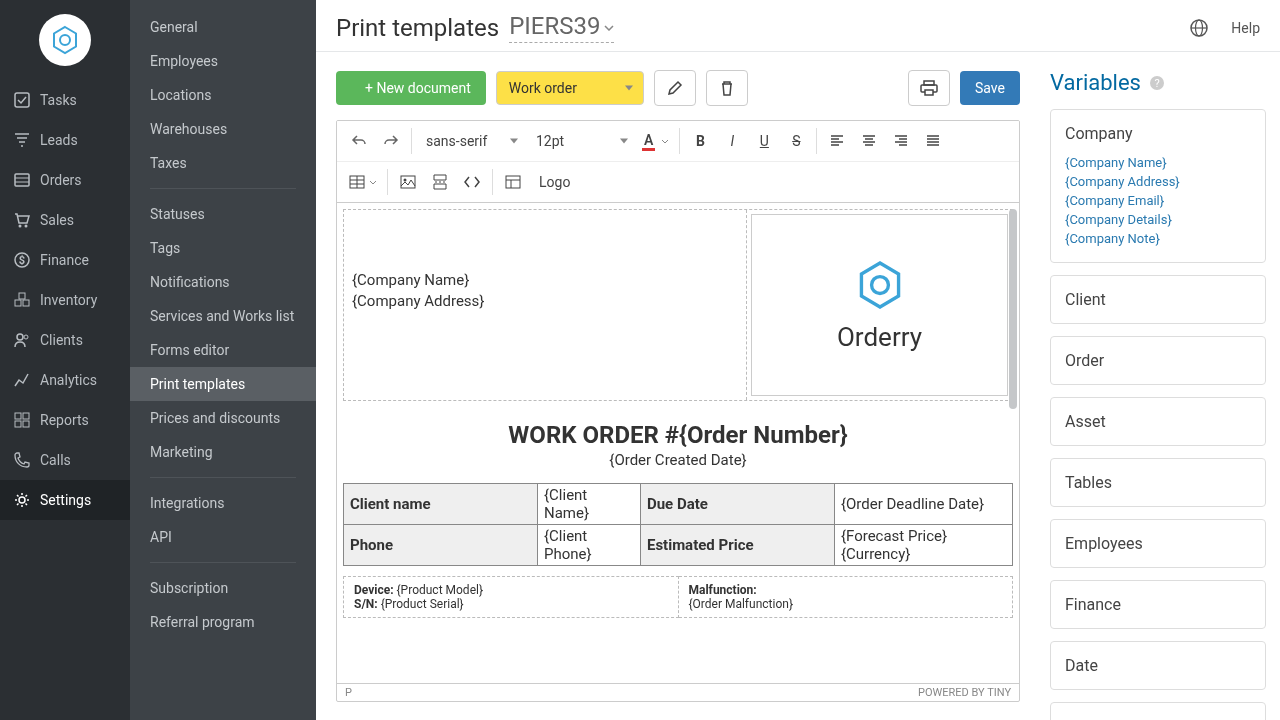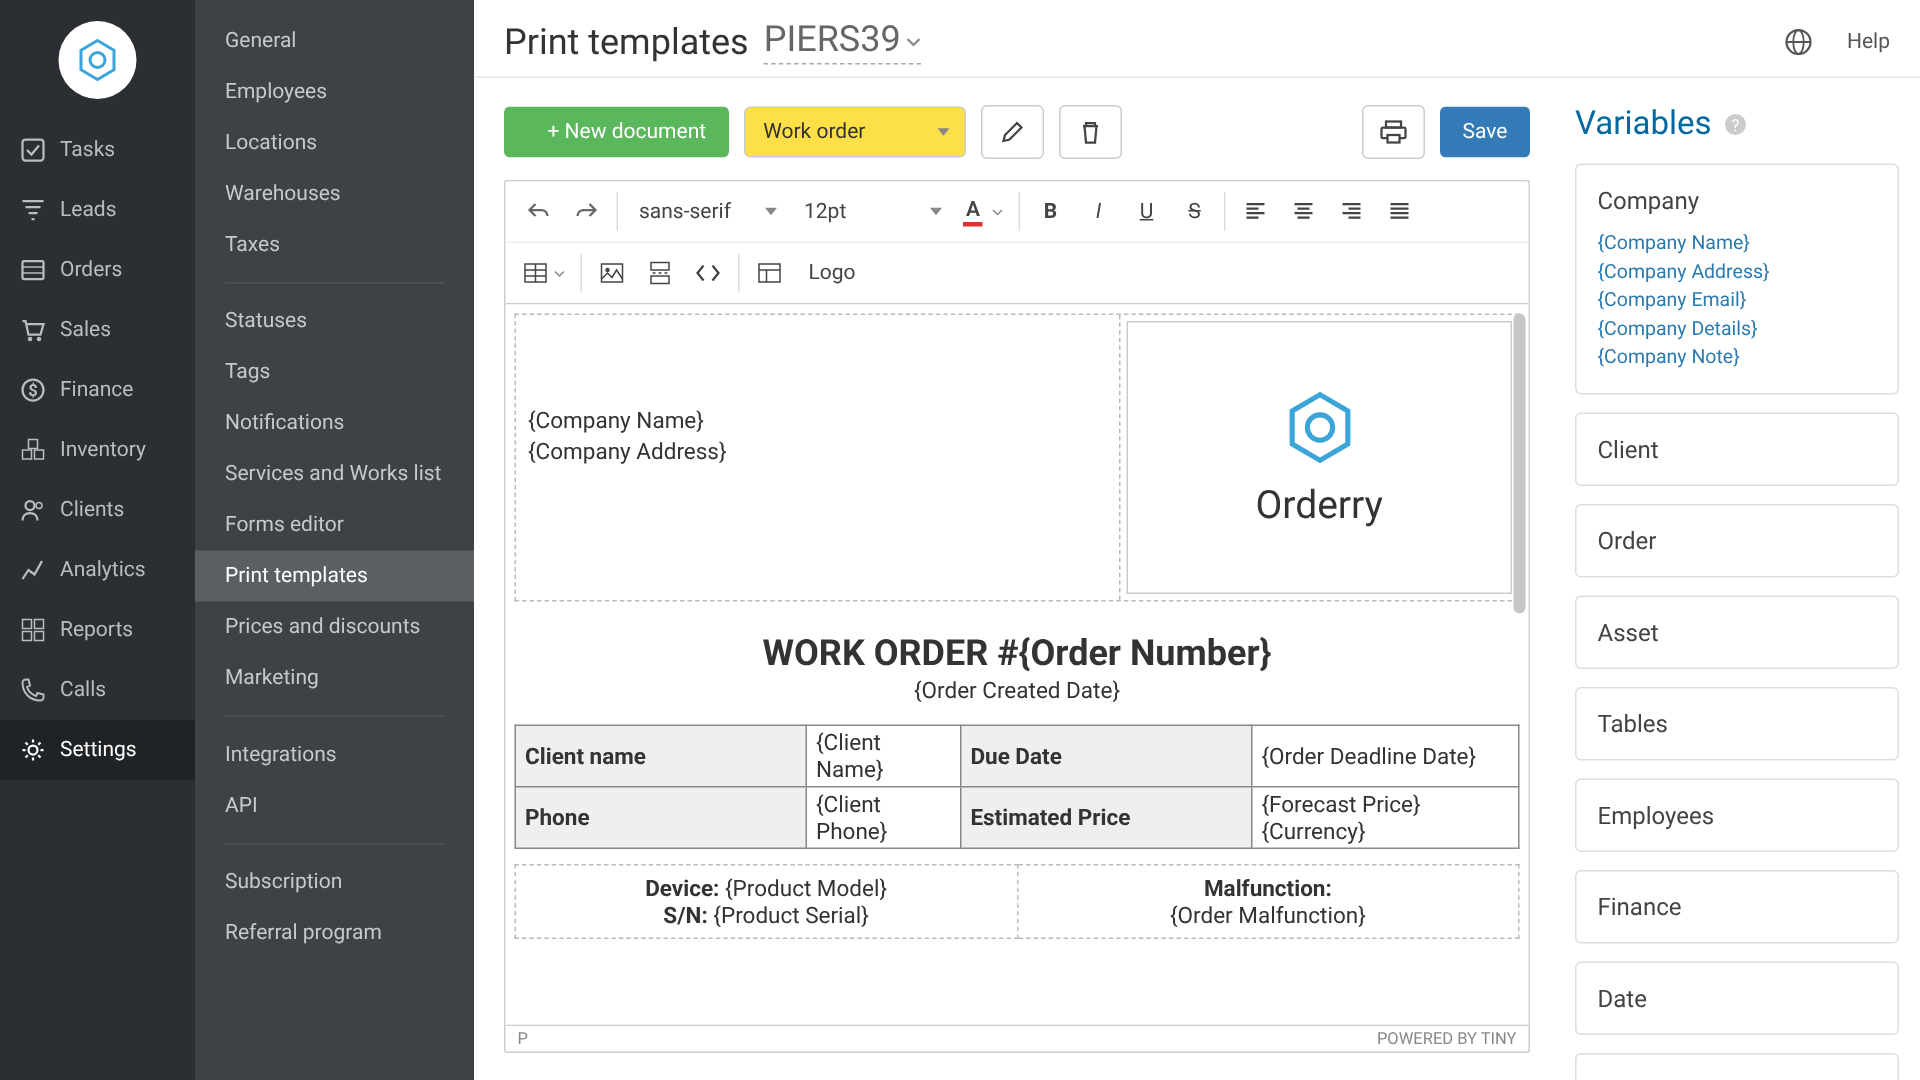--- a/index.html
+++ b/index.html
@@ -44,21 +44,21 @@
 .doc-header { display: flex; border: 1px dashed #bbb; }
 .doc-header-left { flex: 1; padding: 60px 8px 8px 8px; border-right: 1px dashed #bbb; font-size: 15px; line-height: 1.4; }
 .doc-header-right { width: 265px; padding: 4px; }
 .doc-logo-box { border: 1px solid #ccc; height: 182px; display: flex; align-items: center; justify-content: center; gap: 10px; flex-direction: column; }
 .doc-title { text-align: center; font-size: 24px; font-weight: 700; margin-top: 20px; }
 .doc-sub { text-align: center; font-size: 15px; margin-top: 2px; margin-bottom: 14px; }
 .doc-table { width: 100%; border-collapse: collapse; border: 1px solid #888; }
 .doc-table td { border: 1px solid #888; padding: 2px 6px; font-size: 15px; }
 .doc-table .lbl { background: #efefef; font-weight: 700; width: 194px; }
 .doc-table2 { width: 100%; border-collapse: collapse; border: 1px dashed #bbb; margin-top: 10px; }
-.doc-table2 td { border: 1px dashed #bbb; padding: 6px 10px; font-size: 15px; vertical-align: top; text-align: center; }
+.doc-table2 td { border: 1px dashed #bbb; padding: 6px 10px; font-size: 12px; vertical-align: top; }
 .ed-status { border-top: 1px solid #ccc; padding: 2px 8px; font-size: 11px; color: #888; display: flex; justify-content: space-between; }
 .variables { width: 240px; padding: 18px 14px 18px 10px; overflow-y: auto; }
 .vars-title { font-size: 22px; font-weight: 400; color: #0369a1; display: flex; align-items: center; gap: 8px; margin-bottom: 14px; }
 .var-card { border: 1px solid #ddd; border-radius: 4px; padding: 14px 14px; margin-bottom: 12px; cursor: pointer; }
 .var-card-title { font-size: 16px; color: #444; }
 .var-card.expanded .var-list { margin-top: 10px; }
 .var-list a { display: block; color: #2a7ab0; font-size: 13px; padding: 2px 0; cursor: pointer; }
 .scrollbar { position: absolute; right: 2px; top: 6px; width: 8px; height: 200px; background: #c5c7c9; border-radius: 4px; }
 </style>
 </head>

